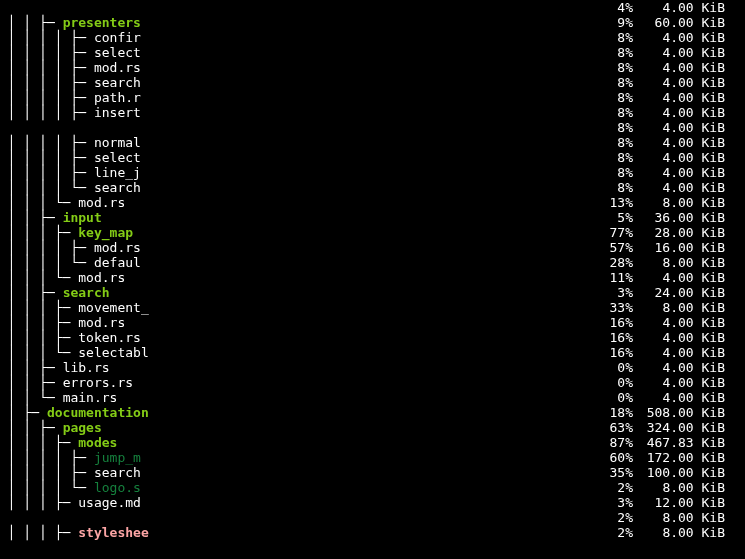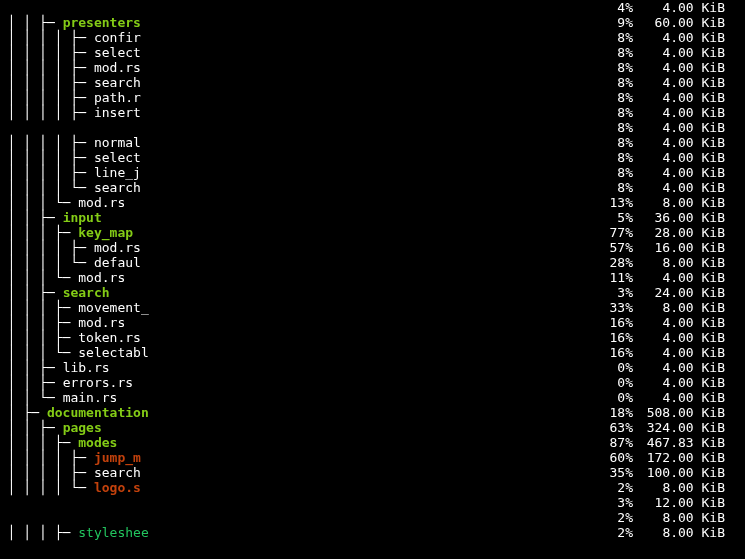--- a/index.html
+++ b/index.html
@@ -3,22 +3,22 @@
 <meta charset="utf-8">
 <style>
   html,body{margin:0;padding:0;background:#000;color:#fff;font-family:monospace;font-size:13px;line-height:15px;width:745px;height:559px;overflow:hidden}
   .row{display:flex;white-space:pre}
   .tree{flex:0 0 auto}
   .spacer{flex:1 1 auto}
   .pct{width:54px;text-align:right}
   .sz{width:92px;text-align:right;padding-right:20px}
   .c-white{color:#fff}
   .c-blue{color:#84cc16;font-weight:bold}
-  .c-mag{color:#c2410c;font-weight:bold}
-  .c-yel{color:#22c55e;font-weight:normal}
+  .c-mag{color:#15803d;font-weight:normal}
+  .c-yel{color:#fca5a5;font-weight:bold}
 </style>
 </head>
 <body>
 
 <div id="container">
     <div class="row"><span class="spacer"></span><span class="pct c-white">4%</span><span class="sz c-white">4.00 KiB</span></div>
     <div class="row"><span class="tree"><span class="c-white"> │ │ ├─ </span><span class="c-blue">presenters</span></span><span class="spacer"></span><span class="pct c-white">9%</span><span class="sz c-white">60.00 KiB</span></div>
     <div class="row"><span class="tree"><span class="c-white"> │ │ │ │ ├─ </span><span class="c-white">confir</span></span><span class="spacer"></span><span class="pct c-white">8%</span><span class="sz c-white">4.00 KiB</span></div>
     <div class="row"><span class="tree"><span class="c-white"> │ │ │ │ ├─ </span><span class="c-white">select</span></span><span class="spacer"></span><span class="pct c-white">8%</span><span class="sz c-white">4.00 KiB</span></div>
     <div class="row"><span class="tree"><span class="c-white"> │ │ │ │ ├─ </span><span class="c-white">mod.rs</span></span><span class="spacer"></span><span class="pct c-white">8%</span><span class="sz c-white">4.00 KiB</span></div>
@@ -43,16 +43,16 @@
     <div class="row"><span class="tree"><span class="c-white"> │ │ │ └─ </span><span class="c-white">selectabl</span></span><span class="spacer"></span><span class="pct c-white">16%</span><span class="sz c-white">4.00 KiB</span></div>
     <div class="row"><span class="tree"><span class="c-white"> │ │ ├─ </span><span class="c-white">lib.rs</span></span><span class="spacer"></span><span class="pct c-white">0%</span><span class="sz c-white">4.00 KiB</span></div>
     <div class="row"><span class="tree"><span class="c-white"> │ │ ├─ </span><span class="c-white">errors.rs</span></span><span class="spacer"></span><span class="pct c-white">0%</span><span class="sz c-white">4.00 KiB</span></div>
     <div class="row"><span class="tree"><span class="c-white"> │ │ └─ </span><span class="c-white">main.rs</span></span><span class="spacer"></span><span class="pct c-white">0%</span><span class="sz c-white">4.00 KiB</span></div>
     <div class="row"><span class="tree"><span class="c-white"> │ ├─ </span><span class="c-blue">documentation</span></span><span class="spacer"></span><span class="pct c-white">18%</span><span class="sz c-white">508.00 KiB</span></div>
     <div class="row"><span class="tree"><span class="c-white"> │ │ ├─ </span><span class="c-blue">pages</span></span><span class="spacer"></span><span class="pct c-white">63%</span><span class="sz c-white">324.00 KiB</span></div>
     <div class="row"><span class="tree"><span class="c-white"> │ │ │ ├─ </span><span class="c-blue">modes</span></span><span class="spacer"></span><span class="pct c-white">87%</span><span class="sz c-white">467.83 KiB</span></div>
     <div class="row"><span class="tree"><span class="c-white"> │ │ │ │ ├─ </span><span class="c-mag">jump_m</span></span><span class="spacer"></span><span class="pct c-white">60%</span><span class="sz c-white">172.00 KiB</span></div>
     <div class="row"><span class="tree"><span class="c-white"> │ │ │ │ ├─ </span><span class="c-white">search</span></span><span class="spacer"></span><span class="pct c-white">35%</span><span class="sz c-white">100.00 KiB</span></div>
     <div class="row"><span class="tree"><span class="c-white"> │ │ │ │ └─ </span><span class="c-mag">logo.s</span></span><span class="spacer"></span><span class="pct c-white">2%</span><span class="sz c-white">8.00 KiB</span></div>
-    <div class="row"><span class="spacer"></span><span class="pct c-white">3%</span><span class="sz c-white">12.00 KiB</span></div>
+    <div class="row"><span class="tree"><span class="c-white"> │ │ │ ├─ </span><span class="c-white">usage.md</span></span><span class="spacer"></span><span class="pct c-white">3%</span><span class="sz c-white">12.00 KiB</span></div>
     <div class="row"><span class="spacer"></span><span class="pct c-white">2%</span><span class="sz c-white">8.00 KiB</span></div>
     <div class="row"><span class="tree"><span class="c-white"> │ │ │ ├─ </span><span class="c-yel">styleshee</span></span><span class="spacer"></span><span class="pct c-white">2%</span><span class="sz c-white">8.00 KiB</span></div>
   </div>
 
 </body></html>

